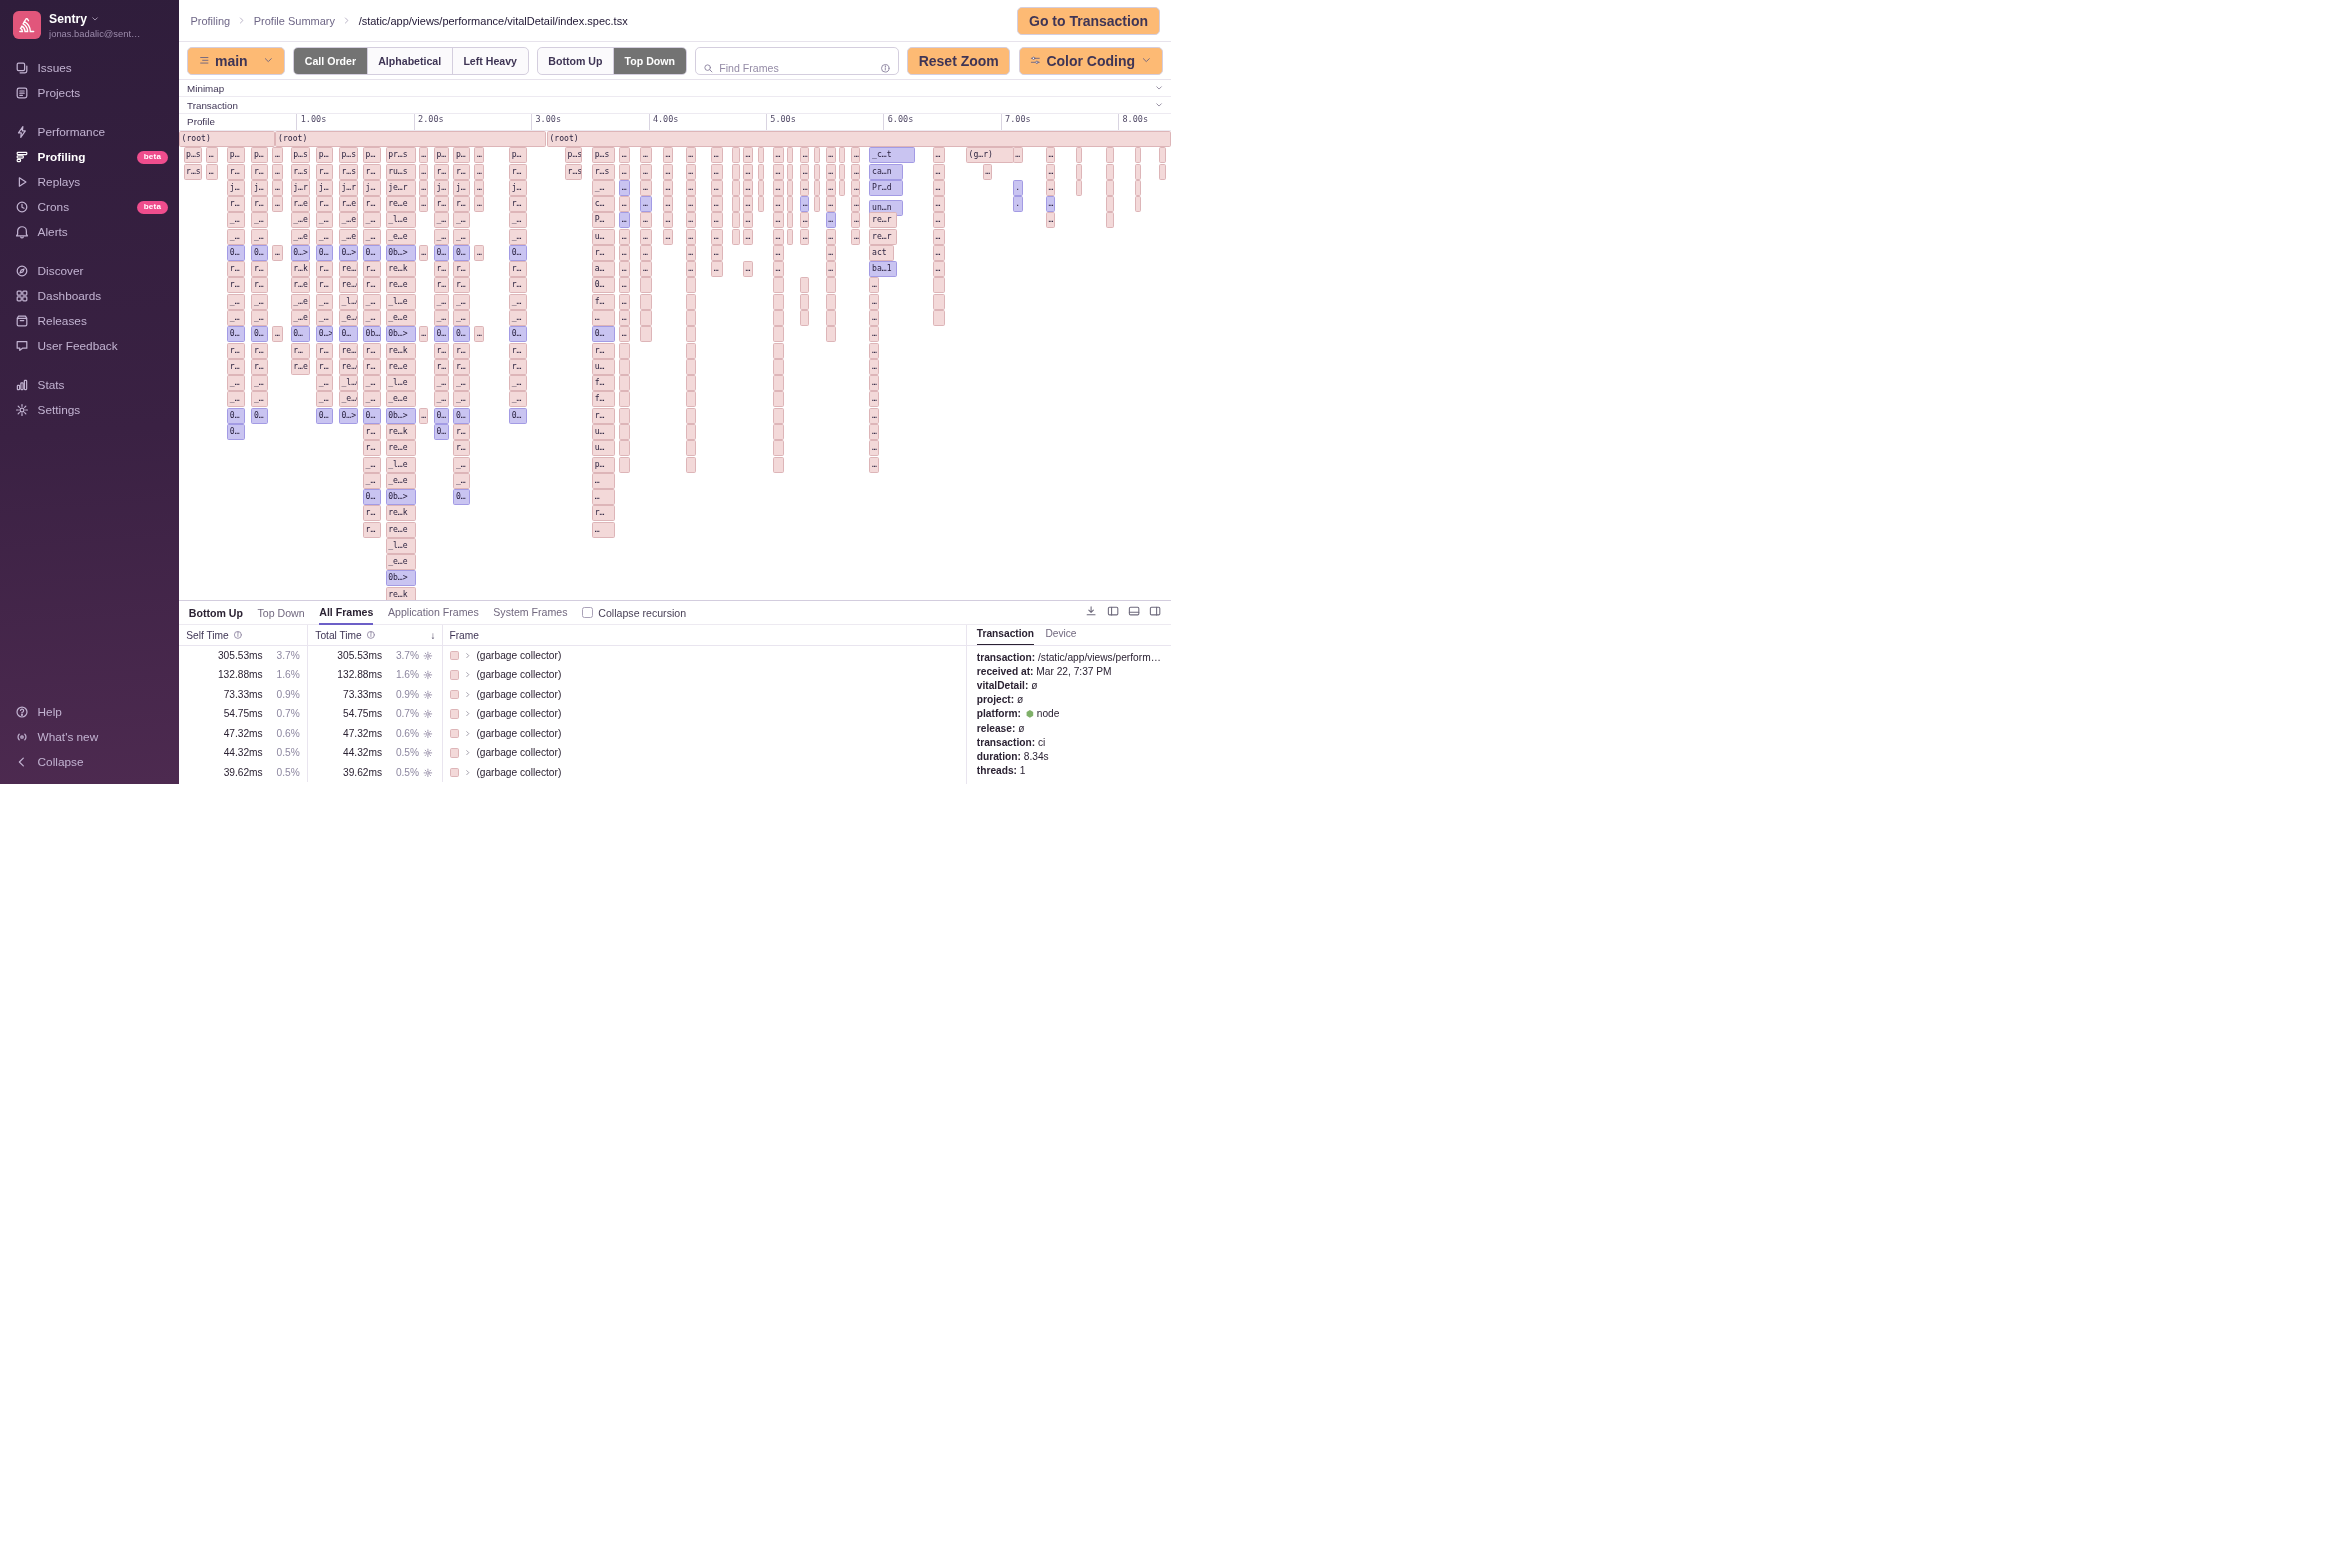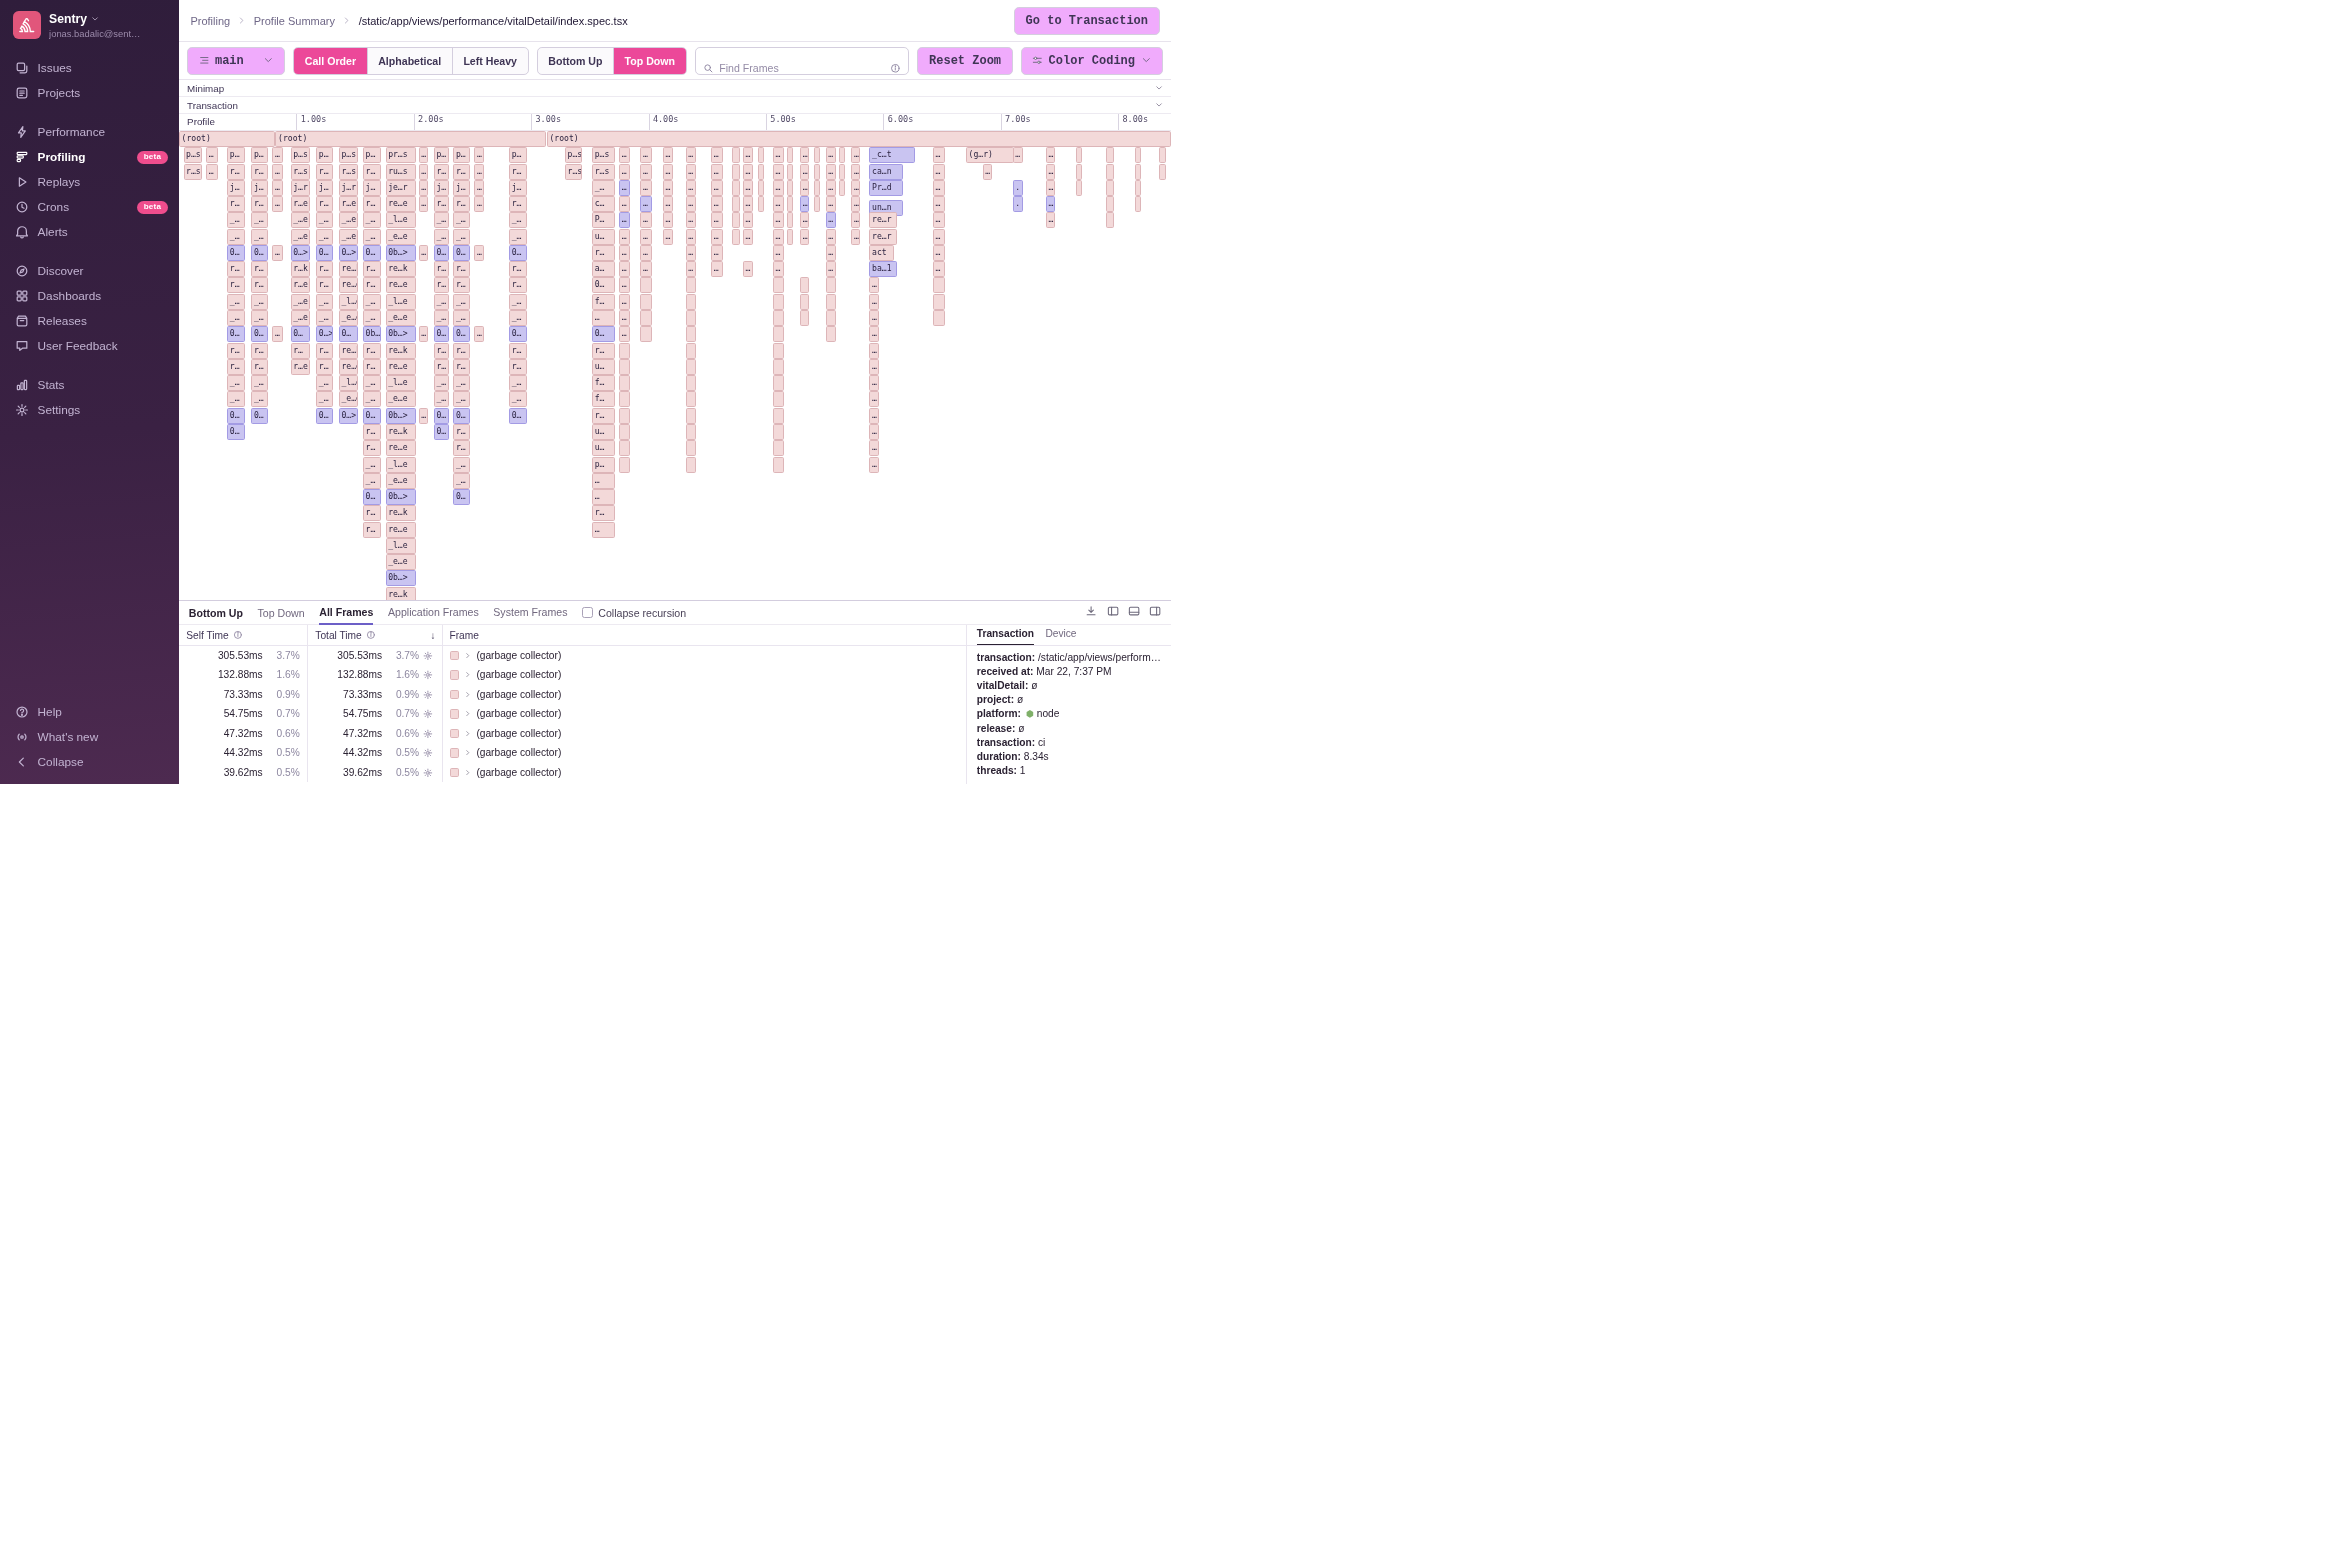--- a/index.html
+++ b/index.html
@@ -25,33 +25,33 @@
   .side-footer{margin-top:auto;padding-bottom:9.8px}
 
   
   .main{flex:1;min-width:0;display:flex;flex-direction:column;background:#fff}
 
   .topbar{height:42px;flex:0 0 42px;display:flex;align-items:center;padding:0 11.4px;border-bottom:0.8px solid #e7e3ec}
   .breadcrumb{display:flex;align-items:center;gap:7.3px;font-size:11px;min-width:0}
   .crumb{color:#6f6787;white-space:nowrap}
   .crumb.current{color:#1f1633}
   .bc-sep{width:9px;height:9px;color:#a79fb8}
-  .btn{border:0.8px solid #d4cede;border-radius:4.9px;background:#f0abfc;font-family:Liberation Mono, monospace;font-weight:bold;font-size:12px;color:#3f3555;padding:0 10.6px;height:28px;display:inline-flex;align-items:center;gap:5.7px;cursor:pointer;white-space:nowrap}
+  .btn{border:0.8px solid #d4cede;border-radius:4.9px;background:#fdba74;font-family:Liberation Sans, sans-serif;font-weight:bold;font-size:14px;color:#3f3555;padding:0 10.6px;height:28px;display:inline-flex;align-items:center;gap:5.7px;cursor:pointer;white-space:nowrap}
   .go-btn{margin-left:auto}
 
   .toolbar{height:38px;flex:0 0 38px;display:flex;align-items:center;gap:8.1px;padding:0 8.1px;border-bottom:0.8px solid #e7e3ec}
   .thread-btn{width:98px}
   .thread-btn .chev{margin-left:auto}
   .ic{fill:none;stroke:currentColor;stroke-width:1.4;stroke-linecap:round;stroke-linejoin:round}
   .btn .ic{width:10.6px;height:10.6px;color:#6e6480}
   .chev{width:9px;height:9px;color:#6e6480}
   .seg{display:flex;border:0.8px solid #d4cede;border-radius:4.9px;overflow:hidden;height:28px;background:#fbfafc}
   .seg-btn{font-family:inherit;font-size:10.6px;font-weight:bold;color:#3f3555;background:transparent;border:none;padding:0 10.6px;cursor:pointer;display:flex;align-items:center}
   .seg-btn + .seg-btn{border-left:0.8px solid #d4cede}
-  .seg-btn.on{background:#ec4899;color:#fff}
+  .seg-btn.on{background:#737373;color:#fff}
   .search{flex:1;min-width:98px;height:28px;border:0.8px solid #d4cede;border-radius:4.9px;display:flex;align-items:flex-end;gap:5.7px;padding:0 7.3px}
   .search .ic{width:10.6px;height:10.6px;color:#8d84a0;flex:0 0 10.6px}
   .search input{flex:1;border:none;outline:none;font-family:inherit;font-size:10.6px;color:#2b2233;min-width:0;background:transparent}
   .search input::placeholder{color:#948ba6}
 
   .strip{height:17px;flex:0 0 17px;display:flex;align-items:center;justify-content:space-between;padding:0 8.1px;border-bottom:0.8px solid #edeaf1;font-size:9.8px;color:#3f3555;cursor:pointer}
   .strip .chev{width:8.1px;height:8.1px}
 
   .profile-head{height:17px;flex:0 0 17px;position:relative;border-bottom:0.8px solid #edeaf1;font-size:9.8px;color:#3f3555;overflow:hidden}
   .profile-label{position:absolute;left:8.1px;top:2.4px}

